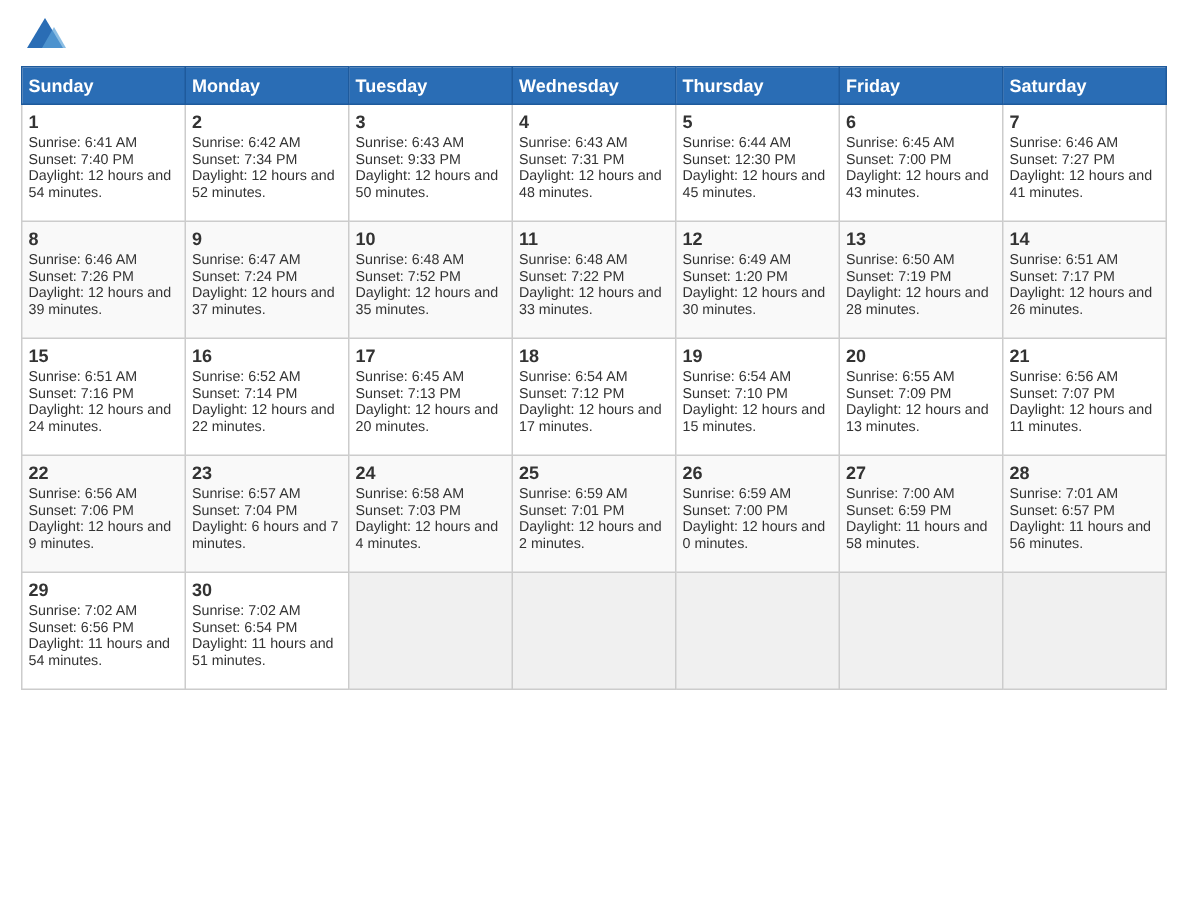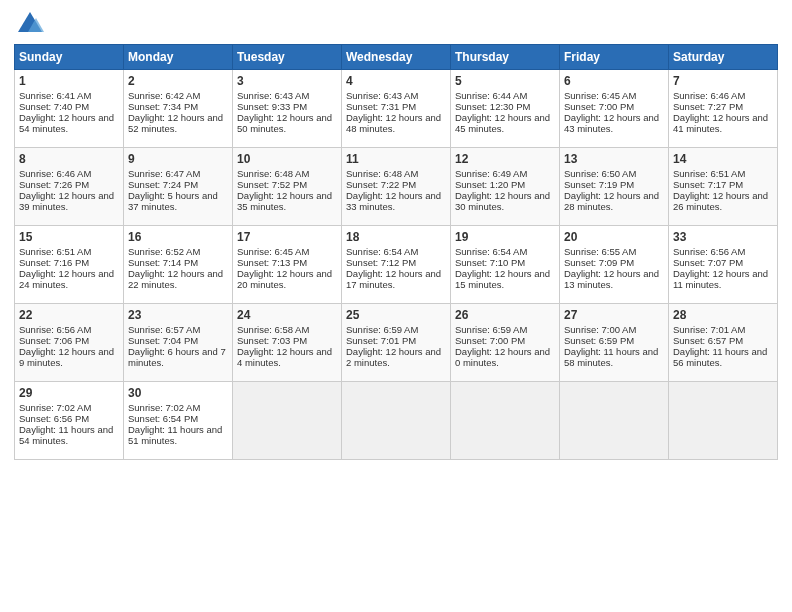--- a/index.html
+++ b/index.html
@@ -158,21 +158,21 @@
 <span>Daylight: 12 hours and 41 minutes.</span></td>
         </tr>
         <tr>
           <td><span class="day-num">8</span>
 <span>Sunrise: 6:46 AM</span><br>
 <span>Sunset: 7:26 PM</span><br>
 <span>Daylight: 12 hours and 39 minutes.</span></td>
           <td><span class="day-num">9</span>
 <span>Sunrise: 6:47 AM</span><br>
 <span>Sunset: 7:24 PM</span><br>
-<span>Daylight: 5 hours and 37 minutes.</span></td>
+<span>Daylight: 12 hours and 37 minutes.</span></td>
           <td><span class="day-num">10</span>
 <span>Sunrise: 6:48 AM</span><br>
 <span>Sunset: 7:52 PM</span><br>
 <span>Daylight: 12 hours and 35 minutes.</span></td>
           <td><span class="day-num">11</span>
 <span>Sunrise: 6:48 AM</span><br>
 <span>Sunset: 7:22 PM</span><br>
 <span>Daylight: 12 hours and 33 minutes.</span></td>
           <td><span class="day-num">12</span>
 <span>Sunrise: 6:49 AM</span><br>
@@ -205,21 +205,21 @@
 <span>Sunset: 7:12 PM</span><br>
 <span>Daylight: 12 hours and 17 minutes.</span></td>
           <td><span class="day-num">19</span>
 <span>Sunrise: 6:54 AM</span><br>
 <span>Sunset: 7:10 PM</span><br>
 <span>Daylight: 12 hours and 15 minutes.</span></td>
           <td><span class="day-num">20</span>
 <span>Sunrise: 6:55 AM</span><br>
 <span>Sunset: 7:09 PM</span><br>
 <span>Daylight: 12 hours and 13 minutes.</span></td>
-          <td><span class="day-num">33</span>
+          <td><span class="day-num">21</span>
 <span>Sunrise: 6:56 AM</span><br>
 <span>Sunset: 7:07 PM</span><br>
 <span>Daylight: 12 hours and 11 minutes.</span></td>
         </tr>
         <tr>
           <td><span class="day-num">22</span>
 <span>Sunrise: 6:56 AM</span><br>
 <span>Sunset: 7:06 PM</span><br>
 <span>Daylight: 12 hours and 9 minutes.</span></td>
           <td><span class="day-num">23</span>

